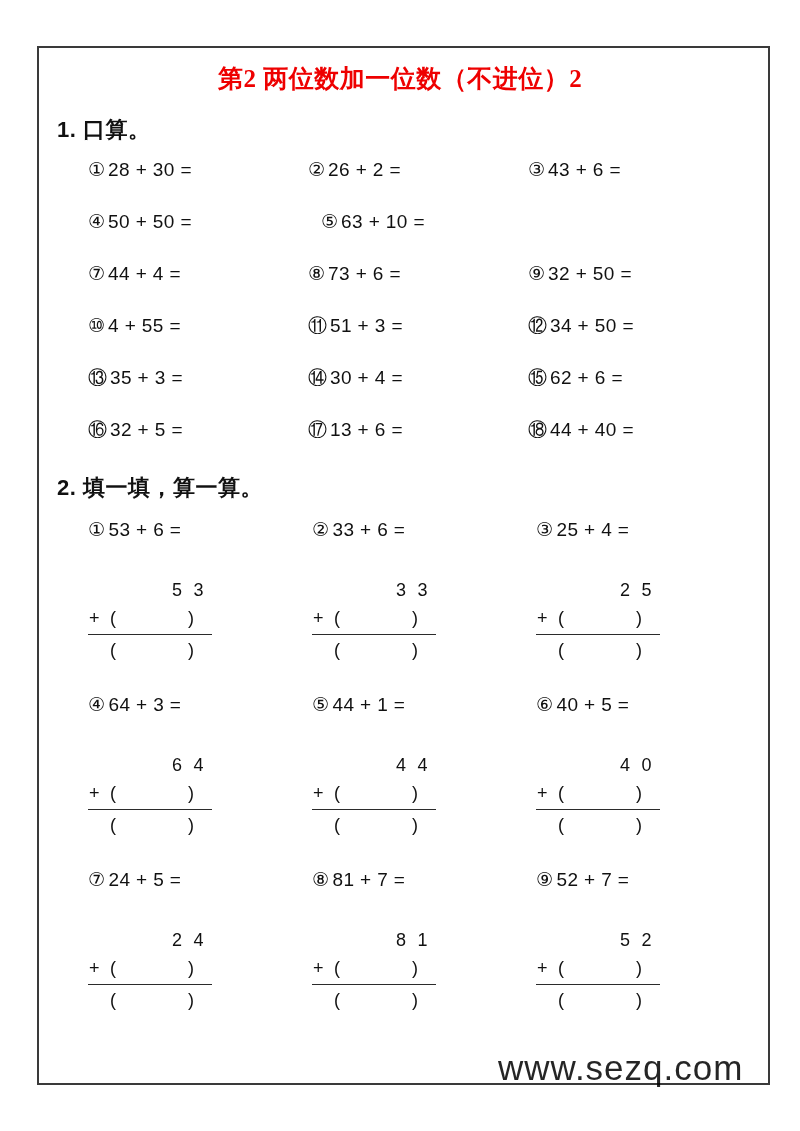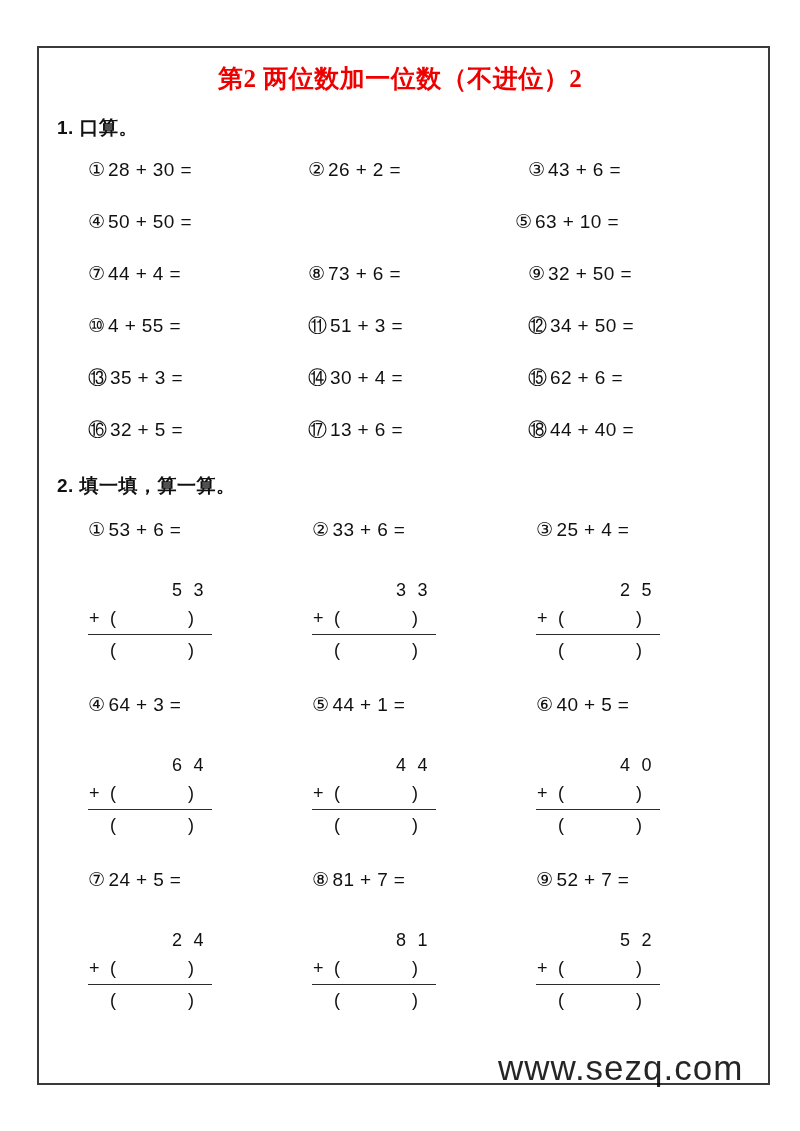--- a/index.html
+++ b/index.html
@@ -39,41 +39,40 @@
     font-weight: bold;
     color: #ee0000;
     letter-spacing: 0.5px;
     white-space: nowrap;
     font-family: "Liberation Serif", "DejaVu Serif", serif;
   }
 
   
   .section-heading {
     position: absolute;
-    font-size: 19px;
+    font-size: 22px;
     font-weight: bold;
     color: #111111;
     white-space: nowrap;
     letter-spacing: 0.5px;
   }
   #section1-heading { left: 57px; top: 115px; }
   #section2-heading { left: 57px; top: 473px; }
 
   
   #oral-grid {
     position: absolute;
     left: 88px;
     top: 160px;
     width: 660px;
   }
   .oral-row {
     display: flex;
     height: 52px;
     align-items: flex-start;
-    justify-content: space-between;
   }
   .oral-cell {
     width: 233px;
     font-size: 19px;
     white-space: nowrap;
     line-height: 1.0;
   }
   .oral-cell .num {
     font-size: 19px;
     margin-right: 3px;

